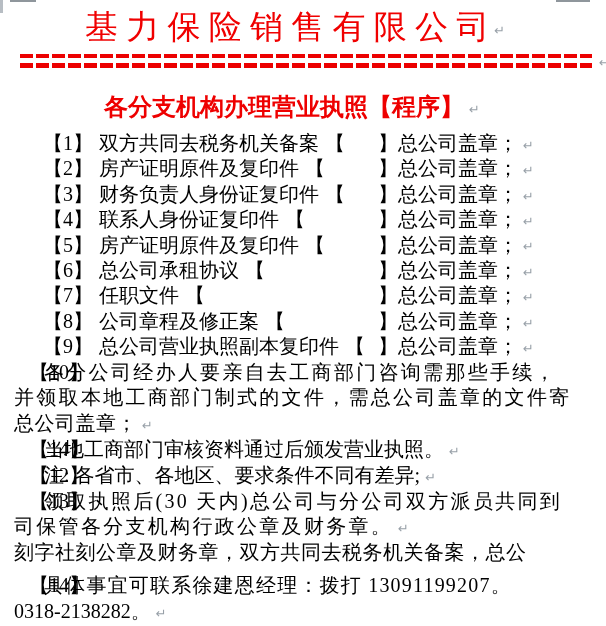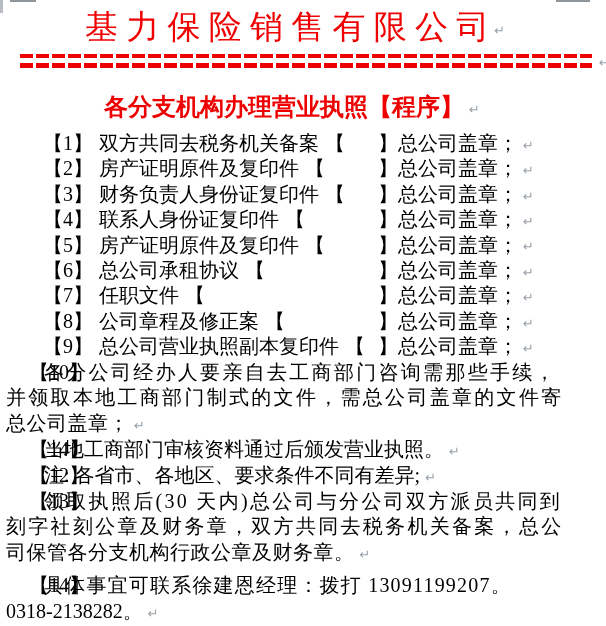--- a/index.html
+++ b/index.html
@@ -44,21 +44,21 @@
   .body{position:absolute;left:0;top:131px;width:606px;font-size:20px;}
 
   .check-row{position:relative;height:25.4px;line-height:25.4px;white-space:nowrap;}
   .check-row .num{position:absolute;left:43px;}
   .check-row .lead{position:absolute;left:99px;}
   .check-row .ob{margin-left:6px;}
   .check-row .tail{position:absolute;left:378px;}
 
   .para{position:relative;line-height:25.8px;}
   .para .pnum{position:absolute;left:29px;top:0;}
-  .pline{padding-left:6px;white-space:nowrap;}
+  .pline{padding-left:14px;white-space:nowrap;}
   .pline.first{padding-left:44px;}
   
   .para.p0 .pline,.para.p3 .pline{letter-spacing:2.3px;}
   .para.p0 .pline:last-child,.para.p3 .pline:last-child{letter-spacing:0.5px;}
   .para.p4 .pline.first{letter-spacing:1.2px;margin-top:7px;}
 </style>
 </head>
 <body>
 
 <div class="page">
@@ -137,22 +137,22 @@
           <span class="pnum">【14】</span>
           <div class="pline first"><span>当地工商部门审核资料通过后颁发营业执照。</span><span class="pilcrow">↵</span></div>
         </div>
         <div class="para p2">
           <span class="pnum">【12】</span>
           <div class="pline first"><span>注: 各省市、各地区、要求条件不同有差异;</span><span class="pilcrow">↵</span></div>
         </div>
         <div class="para p3">
           <span class="pnum">【13】</span>
           <div class="pline first"><span>领取执照后(30 天内)总公司与分公司双方派员共同到</span></div>
+          <div class="pline"><span>司保管各分支机构行政公章及财务章。</span><span class="pilcrow">↵</span></div>
           <div class="pline"><span>刻字社刻公章及财务章，双方共同去税务机关备案，总公</span></div>
-          <div class="pline"><span>司保管各分支机构行政公章及财务章。</span><span class="pilcrow">↵</span></div>
         </div>
         <div class="para p4">
           <span class="pnum">【14】</span>
           <div class="pline first"><span>具体事宜可联系徐建恩经理：拨打  13091199207。</span></div>
           <div class="pline"><span>0318-2138282。</span><span class="pilcrow">↵</span></div>
         </div>
       </div>
   </div>
 
 </div>

